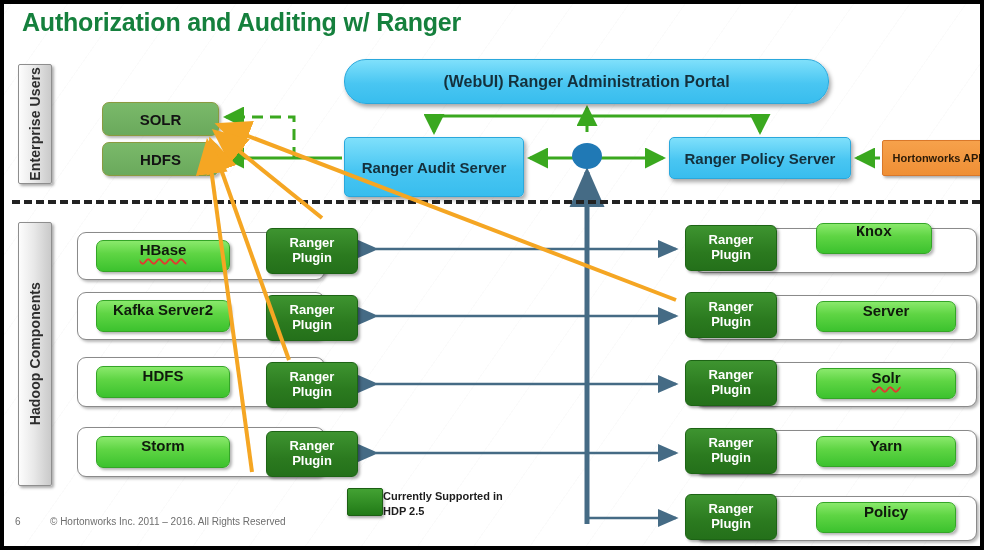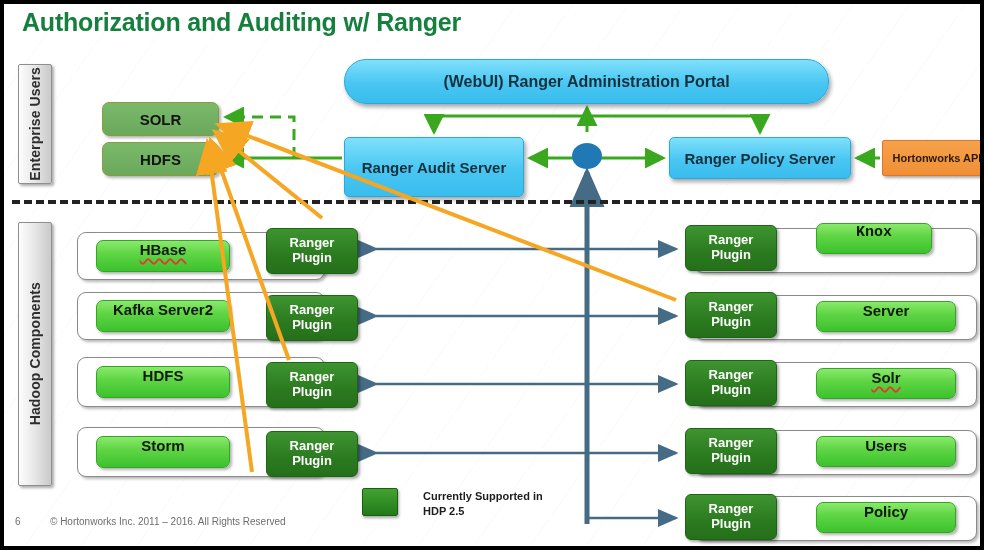--- a/index.html
+++ b/index.html
@@ -120,21 +120,21 @@
     box-shadow:2px 2px 3px rgba(0,0,0,0.30);
     z-index:5;
   }
   .misspell{
     text-decoration:underline wavy #e03b2f;
     text-underline-offset:3px;
     text-decoration-thickness:1.5px;
   }
 
   
-  #legend{position:absolute;left:358px;top:484px;z-index:5;display:flex;align-items:flex-start;gap:25px;}
+  #legend{position:absolute;left:343px;top:484px;z-index:5;display:flex;align-items:flex-start;gap:0;}
   #legend-swatch{
     width:34px;height:26px;border-radius:2px;
     background:linear-gradient(to bottom,#43a233 0%,#217a17 100%);
     border:1px solid #1c5f13;
     box-shadow:1px 2px 3px rgba(0,0,0,0.35);
     flex:none;
   }
   #legend-text{font-size:11px;font-weight:bold;color:#1d1d1d;line-height:1.35;padding-top:1px;}
 
   
@@ -299,21 +299,21 @@
     <span class="misspell">Solr</span>
   </div>
   <div class="plugin" style="left:681px;top:356px;width:92px;height:46px;">
     <span>
       <span>Ranger</span><br><span>Plugin</span>
     </span>
   </div>
 
   <div class="rowshell" style="left:690px;top:426px;width:283px;height:45px;"></div>
   <div class="comp" style="left:812px;top:432px;width:140px;height:31px;">
-    <span>Users</span>
+    <span>Yarn</span>
   </div>
   <div class="plugin" style="left:681px;top:424px;width:92px;height:46px;">
     <span>
       <span>Ranger</span><br><span>Plugin</span>
     </span>
   </div>
 
   <div class="rowshell" style="left:690px;top:492px;width:283px;height:45px;"></div>
   <div class="comp" style="left:812px;top:498px;width:140px;height:31px;">
     <span>Policy</span>

